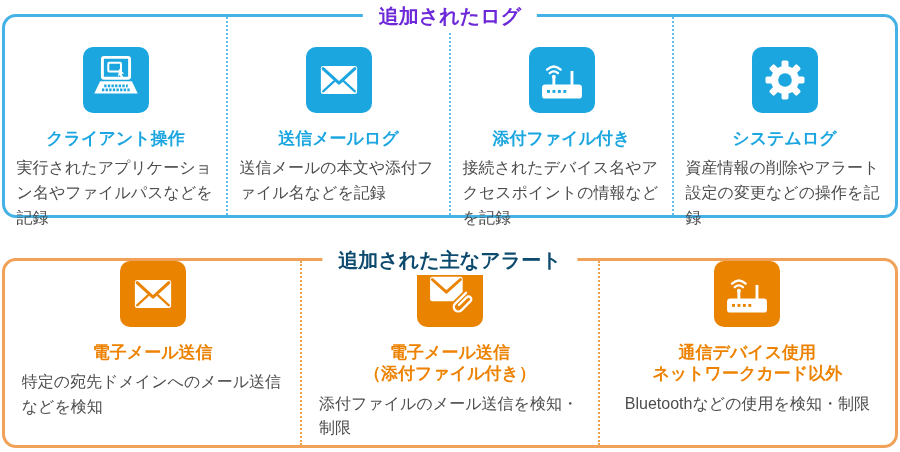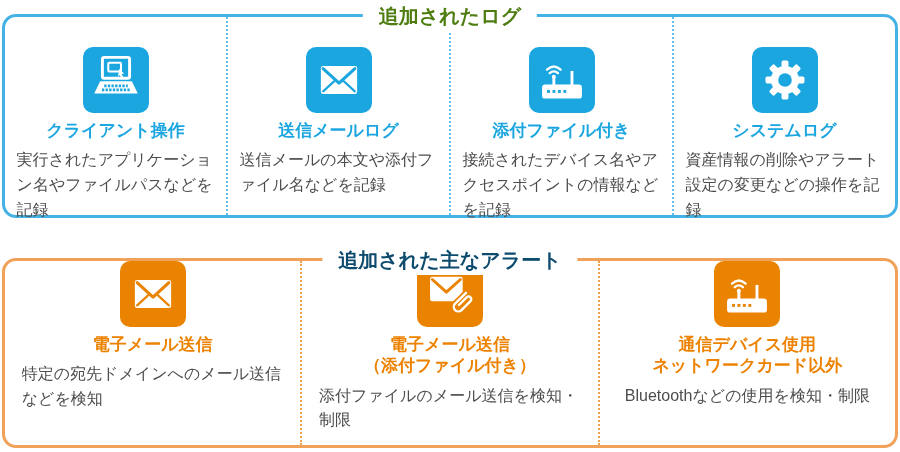--- a/index.html
+++ b/index.html
@@ -17,41 +17,41 @@
   }
   .panel-blue  { top: 14px;  height: 204px; border: 3px solid #45b2e5; }
   .panel-orange{ top: 258px; height: 190px; border: 3px solid #f1a158; }
 
   
   .badge {
     position: absolute; top: -16px; left: 50%; transform: translateX(-50%);
     background: #ffffff; padding: 2px 16px; white-space: nowrap;
     font-size: 20px; font-weight: bold; line-height: 26px;
   }
-  .badge-blue   { color: #4d7c0f; }
+  .badge-blue   { color: #6d28d9; }
   .badge-orange { color: #0c4a6e; }
 
   
   .cols { display: flex; width: 100%; height: 100%; }
   .col  { flex: 1 1 0; text-align: center; }
   .panel-blue  .col { padding-top: 30px; }
   .panel-orange .col { }
   .panel-blue  .col + .col { border-left: 2px dotted #5fc0ea; }
   .panel-orange .col + .col { border-left: 2px dotted #f0a14e; }
 
   .icon-box {
     width: 66px; height: 66px; border-radius: 10px;
     margin: 0 auto; display: flex; align-items: center; justify-content: center;
   }
   .icon-blue   { background: #1ba6e0; color: #1ba6e0; }
   .icon-orange { background: #e98300; color: #e98300; }
   .icon-box svg { width: 58px; height: 58px; display: block; }
 
   .col-title {
-    margin-top: 7px; font-size: 17px; font-weight: bold;
+    margin-top: 15px; font-size: 17px; font-weight: bold;
     line-height: 1.25; white-space: pre-line;
   }
   .title-blue   { color: #1ba6e0; }
   .title-orange { color: #ed8200; }
 
   .col-desc-wrap { margin-top: 7px; text-align: center; }
   .col-desc {
     display: inline-block; text-align: left;
     font-size: 16px; line-height: 1.55; color: #4d4d4d;
   }

